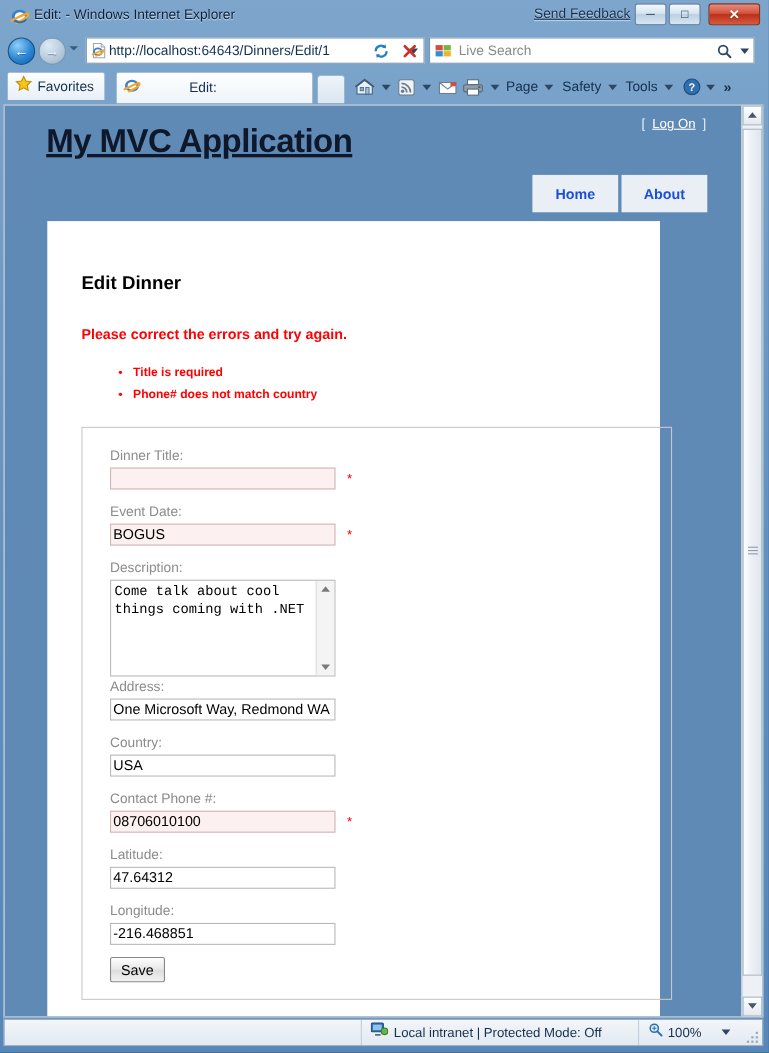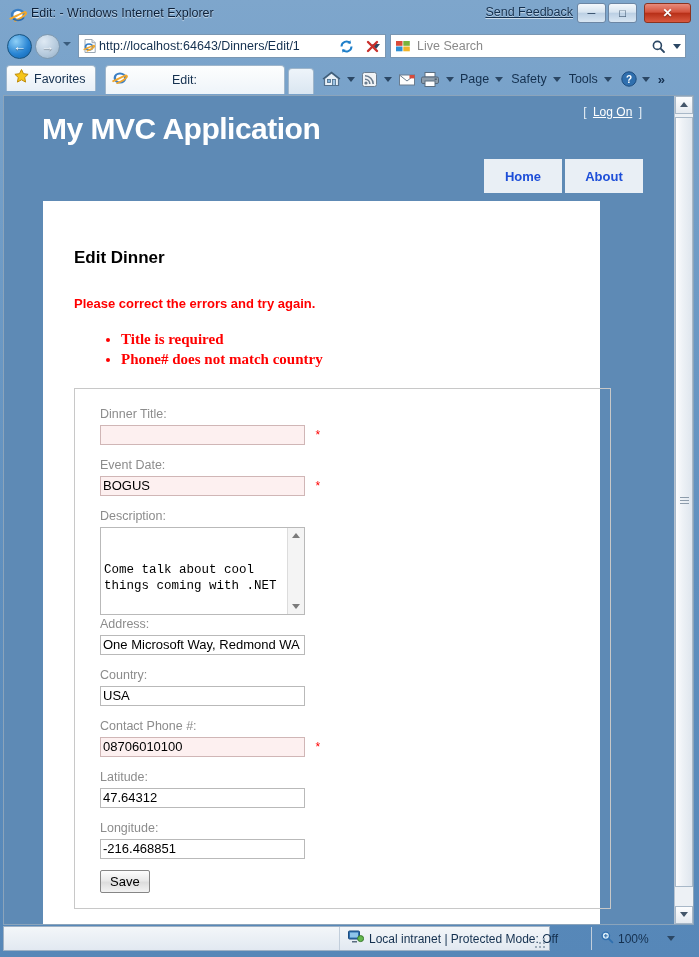--- a/index.html
+++ b/index.html
@@ -284,22 +284,23 @@
     color: #fff;
     text-decoration: underline;
     cursor: pointer;
     margin: 0 3px;
   }
   #site-title {
     position: absolute;
     left: 38px; top: 16px;
     font-size: 30px;
     font-weight: bold;
-    color: #ffffff;
+    color: #0f172a;
     letter-spacing: -0.5px;
+    text-decoration: underline;
   }
   #menu {
     position: absolute;
     right: 31px; top: 63px;
     display: flex;
   }
   .menu-tab {
     width: 78px; height: 34px;
     background: #e9eff5;
     display: flex; align-items: center; justify-content: center;
@@ -332,25 +333,24 @@
     color: #ff0000;
   }
   #val-list {
     position: absolute;
     left: 50px; top: 128px;
     margin: 0;
     padding: 0 0 0 28px;
     list-style: disc;
   }
   #val-list li {
-    font-size: 15px;
+    font-size: 11px;
     font-weight: bold;
     color: #ff0000;
     line-height: 20px;
-    font-family: Liberation Serif, serif;
   }
 
   
   #fieldset {
     position: absolute;
     left: 31px; top: 187px;
     width: 537px; height: 521px;
     border: 1px solid #c8c8c8;
     box-sizing: border-box;
   }
@@ -396,21 +396,20 @@
   }
   #desc-text {
     position: absolute;
     left: 3px; top: 2px;
     width: 176px;
     font-family: "Liberation Mono", monospace;
     font-size: 12.5px;
     line-height: 16px;
     color: #000;
     white-space: pre-wrap;
-    margin-top: 32px;
   }
   #desc-scroll {
     position: absolute;
     right: 0; top: 0;
     width: 16px; height: 86px;
     background: #f4f4f4;
     border-left: 1px solid #dcdcdc;
   }
   .mini-arrow {
     position: absolute;
@@ -485,25 +484,25 @@
     display: block;
     height: 1px;
     margin-bottom: 2px;
     background: #8d9cab;
   }
 
   
   #statusbar {
     position: absolute;
     left: 3px; top: 926px;
-    width: 547px; height: 25px;
+    width: 691px; height: 25px;
     background: linear-gradient(180deg,#f3f6f9 0%, #e2e9f1 100%);
     border: 1px solid #9fb1c4;
     box-sizing: border-box;
-    display: flex; align-items: center; padding-left: 11px;
+    display: flex; align-items: center;
   }
   #status-left {
     flex: 0 0 325px;
     height: 100%;
     border-right: 1px solid #c2cedb;
     box-sizing: border-box;
   }
   #status-zone {
     flex: 0 0 252px;
     height: 100%;

